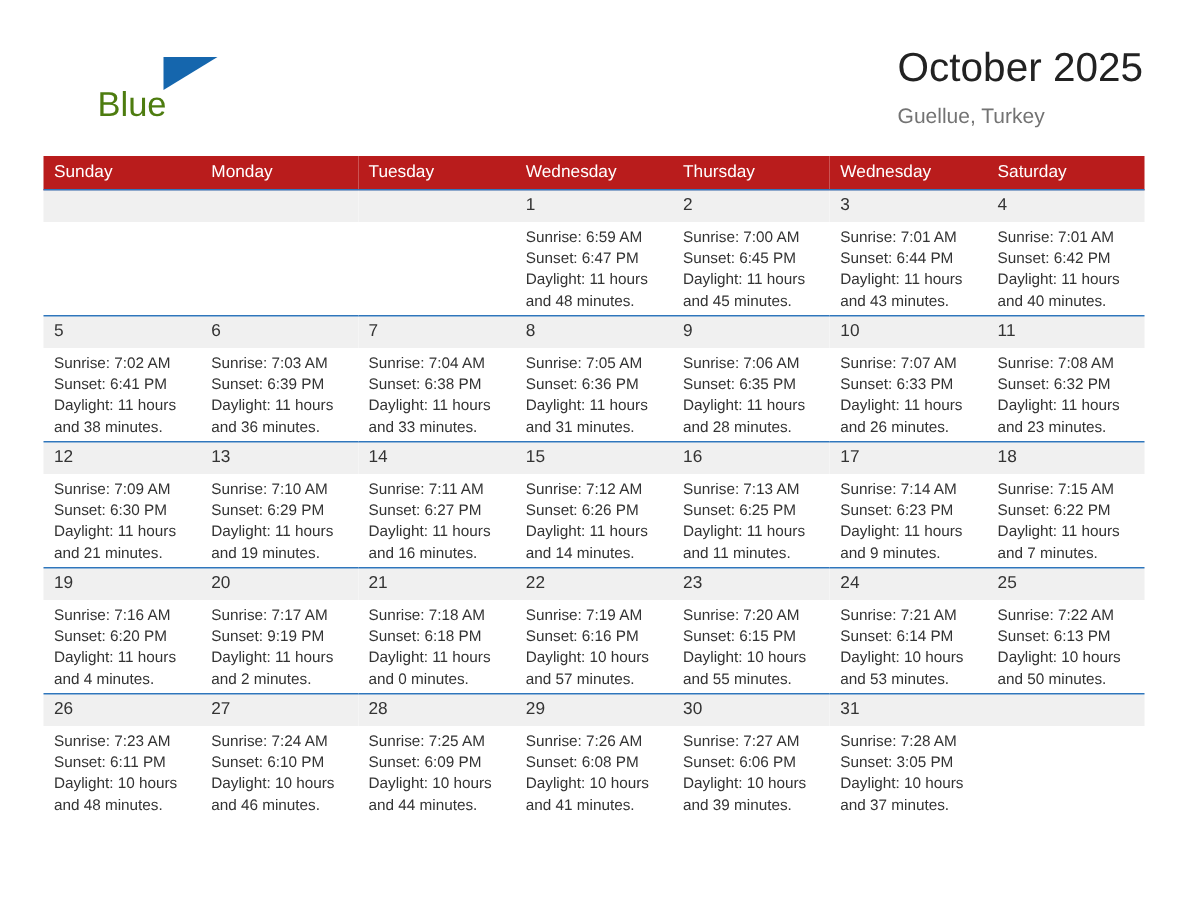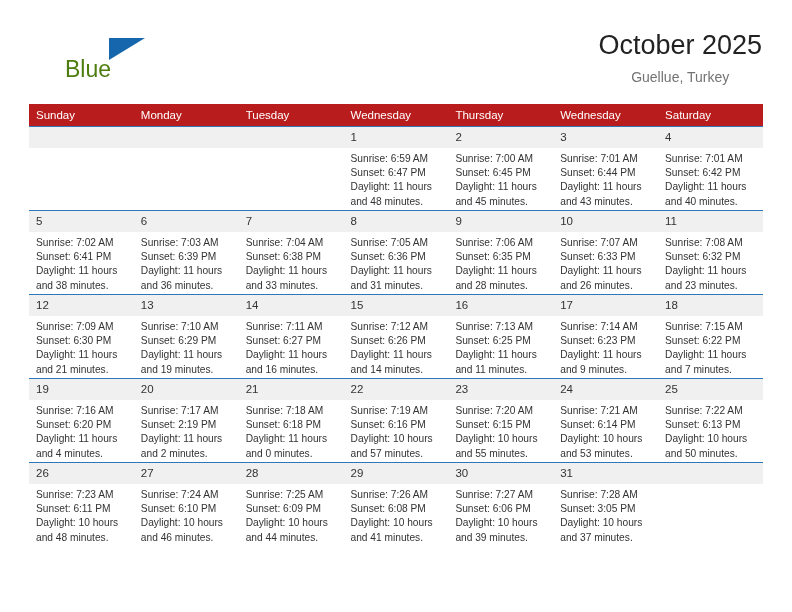--- a/index.html
+++ b/index.html
@@ -62,21 +62,21 @@
     width: 0;
     height: 0;
     border-left: 36px solid #1566ad;
     border-bottom: 22px solid transparent;
   }
 
   .title-block {
     position: absolute;
     right: 0;
     top: 0;
-    text-align: center;
+    text-align: left;
   }
   .cal-title {
     font-size: 27px;
     color: #222222;
     line-height: 34px;
     white-space: nowrap;
   }
   .cal-subtitle {
     font-size: 14px;
     color: #737373;
@@ -353,21 +353,21 @@
               <div class="cell-line">Sunrise: 7:16 AM</div>
               <div class="cell-line">Sunset: 6:20 PM</div>
               <div class="cell-line">Daylight: 11 hours</div>
               <div class="cell-line">and 4 minutes.</div>
             </div>
           </td>
           <td>
             <span class="daynum">20</span>
             <div class="cell-body">
               <div class="cell-line">Sunrise: 7:17 AM</div>
-              <div class="cell-line">Sunset: 2:19 PM</div>
+              <div class="cell-line">Sunset: 9:19 PM</div>
               <div class="cell-line">Daylight: 11 hours</div>
               <div class="cell-line">and 2 minutes.</div>
             </div>
           </td>
           <td>
             <span class="daynum">21</span>
             <div class="cell-body">
               <div class="cell-line">Sunrise: 7:18 AM</div>
               <div class="cell-line">Sunset: 6:18 PM</div>
               <div class="cell-line">Daylight: 11 hours</div>

